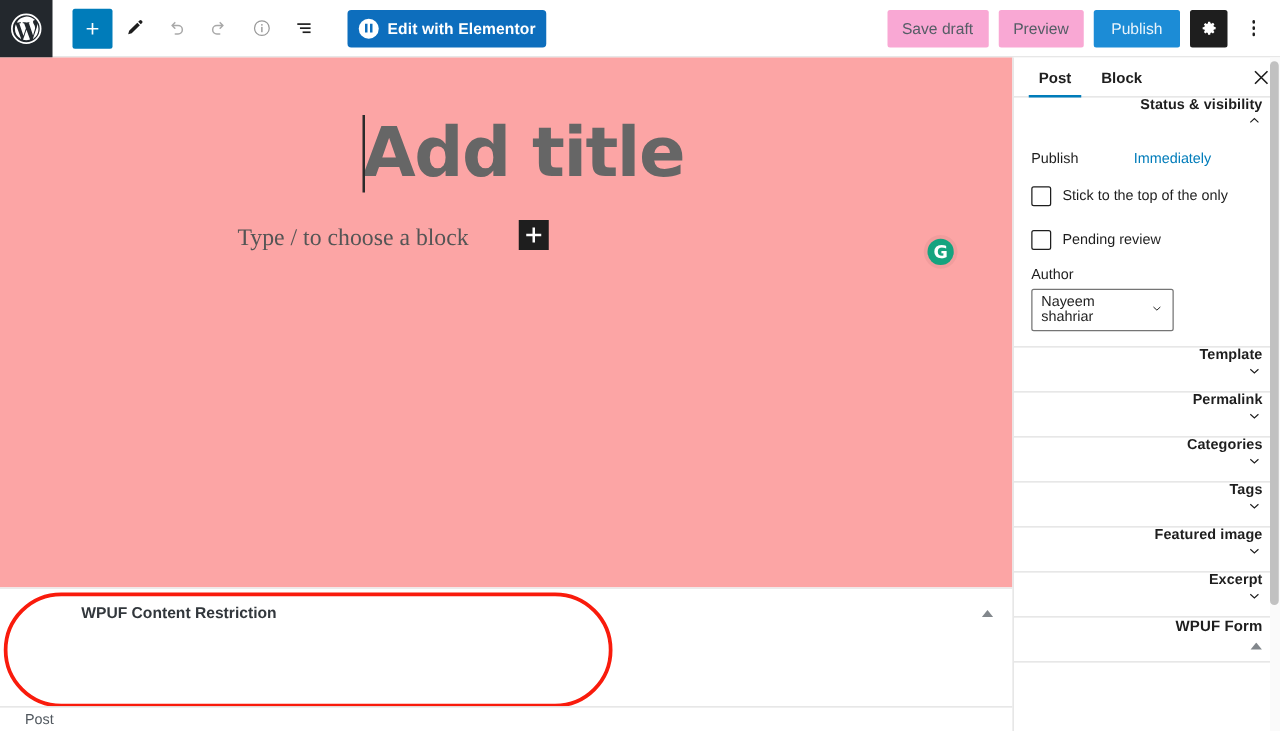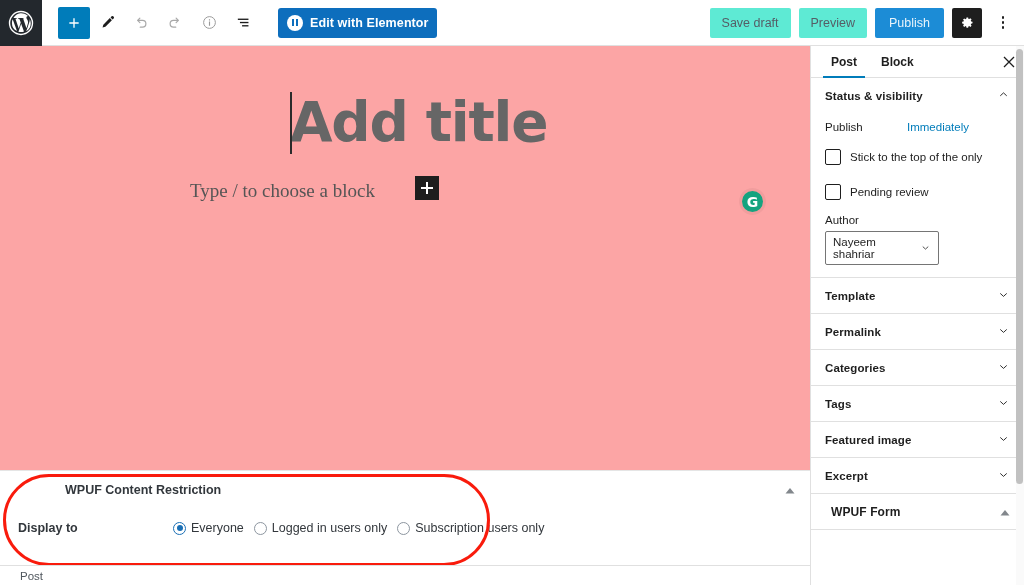--- a/index.html
+++ b/index.html
@@ -40,21 +40,21 @@
     display: flex; align-items: center; justify-content: center; flex: none;
   }
   .el-icon i {
     display: block; width: 2px; height: 7px; background: #0d6ebd; margin: 0 1px;
   }
   .tb-right {
     margin-left: auto; display: flex; align-items: center; gap: 8px;
     padding-right: 8px;
   }
   .btn-ghost {
-    background: #5eead4; border: none; color: #555d66; font-size: 12.5px;
+    background: #f9a8d4; border: none; color: #555d66; font-size: 12.5px;
     height: 30px; padding: 0 12px; border-radius: 2px; cursor: pointer;
     font-family: inherit;
   }
   .btn-publish {
     background: #1c8cd6; border: none; color: #e8f3fb; font-size: 12.5px;
     height: 30px; padding: 0 14px; border-radius: 2px; cursor: pointer;
     font-family: inherit;
   }
   .btn-gear {
     width: 30px; height: 30px; background: #1e1e1e; border: none;
@@ -172,22 +172,23 @@
   .sb-tab.active::after {
     content: ""; position: absolute; left: 4px; right: 4px; bottom: -1px;
     height: 2.5px; background: #007cba;
   }
   .sb-close {
     margin-left: auto; width: 30px; display: flex; align-items: center;
     justify-content: center; cursor: pointer; color: #1e1e1e; font-size: 13px;
   }
   .panel { border-bottom: 1px solid #e0e0e0; }
   .panel-head {
-    height: 35px; display: flex; align-items: center; padding: 0 14px;
+    height: 35px; display: flex; align-items: flex-end; padding: 0 14px;
     cursor: pointer;
+    flex-direction: column;
   }
   .panel-head .ph-title {
     font-size: 11.5px; font-weight: 600; color: #1e1e1e; letter-spacing: .1px;
   }
   .panel-head .chev { margin-left: auto; color: #1e1e1e; }
   .panel-body { padding: 0 14px 12px 14px; }
   .kv {
     display: flex; align-items: center; height: 28px; font-size: 11.5px;
     margin-bottom: 3px;
   }
@@ -310,37 +311,20 @@
       <span>G</span>
     </div>
   </div>
 
   <div class="metabox-area">
     <div class="metabox-title">WPUF Content Restriction</div>
     <div class="metabox-toggle">
       <svg width="10" height="7" viewBox="0 0 10 7">
         <path fill="#82878c" d="M5 0 9.5 5.5h-9z"></path>
       </svg>
-    </div>
-    <div class="field-row">
-      <div class="field-label">Display to</div>
-      <div class="radios">
-        <label class="radio-opt">
-          <span class="rdo on"></span>
-          <span>Everyone</span>
-        </label>
-        <label class="radio-opt">
-          <span class="rdo"></span>
-          <span>Logged in users only</span>
-        </label>
-        <label class="radio-opt">
-          <span class="rdo"></span>
-          <span>Subscription users only</span>
-        </label>
-      </div>
     </div>
   </div>
   <div class="redbox"></div>
 
   <div class="bottombar">
     <span class="bc">Post</span>
   </div>
 
   <div class="sidebar">
     <div class="sb-tabs">

